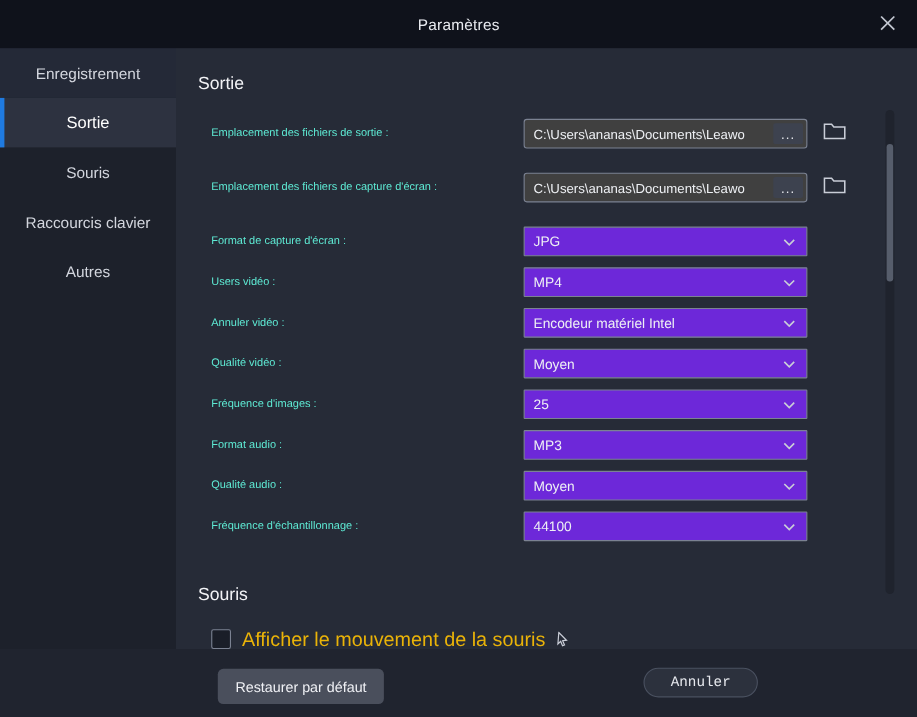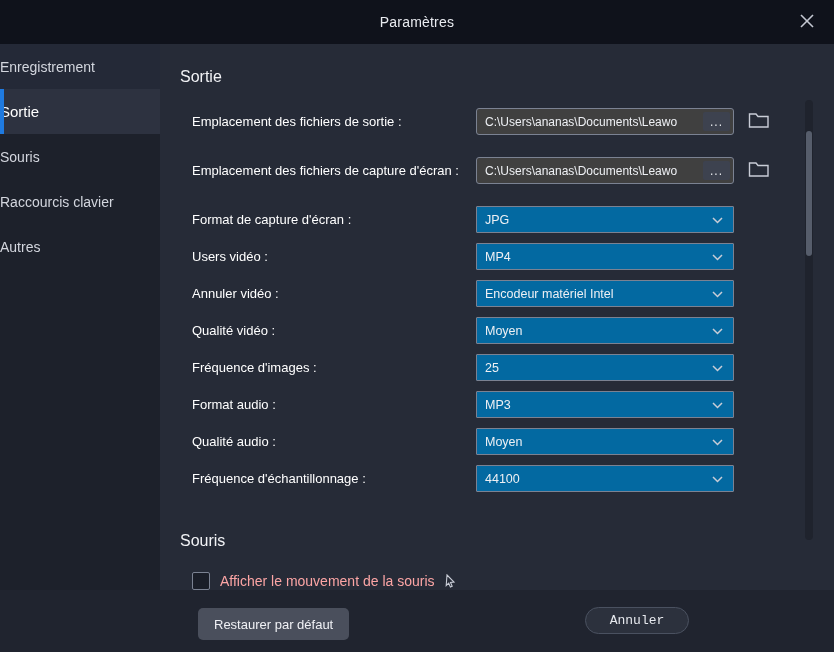--- a/index.html
+++ b/index.html
@@ -22,21 +22,21 @@
     position:absolute; right:14px; top:10px; width:26px; height:26px;
     display:flex; align-items:center; justify-content:center; cursor:pointer;
   }
 
   
   .sidebar {
     position:absolute; top:44px; left:0; width:160px; height:546px;
     background:#1d212b;
   }
   .side-item {
-    height:45px; display:flex; align-items:center; 
+    height:45px; display:flex; align-items:center; justify-content:center;
     color:#d3d6de; font-size:14px; position:relative; cursor:pointer;
   }
   .side-item.first { background:#242937; }
   .side-item.selected {
     background:#2d3240; color:#ffffff; font-size:15px;
   }
   .side-item.selected::before {
     content:""; position:absolute; left:0; top:0; width:4px; height:100%;
     background:#1f7ae0;
   }
@@ -44,53 +44,53 @@
   
   .content {
     position:absolute; top:44px; left:160px; width:674px; height:546px;
     background:#262b37; overflow:hidden;
   }
   .section-title { color:#f2f3f6; font-size:16px; margin:24px 0 22px 20px; font-weight:400; }
   .section-title.second { margin-top:40px; margin-bottom:18px; }
 
   .row { display:flex; align-items:center; margin:0 0 10px 32px; height:27px; }
   .row.path-row { margin-bottom:22px; }
-  .row-label { width:284px; color:#ffffff; font-size:13px; flex:none; }
+  .row-label { width:284px; color:#5eead4; font-size:10px; flex:none; }
 
   .input-box {
     width:258px; height:27px; flex:none;
     background:#404040; border:1px solid #7b8292; border-radius:3px;
     display:flex; align-items:center;
     color:#eef0f4; font-size:12px; padding:0 32px 0 8px;
     position:relative; white-space:nowrap; overflow:hidden; cursor:text;
   }
   .path-value { overflow:hidden; white-space:nowrap; }
   .browse-btn {
     position:absolute; right:3px; top:3px; width:27px; height:19px;
     background:#3d424f; border-radius:2px;
     color:#e8eaee; display:flex; align-items:center; justify-content:center;
     font-size:12px; letter-spacing:1px; cursor:pointer; line-height:1;
   }
 
   .dropdown {
     width:258px; height:27px; flex:none;
-    background:#0369a1; border:1px solid #7b8292; border-radius:1px;
+    background:#6d28d9; border:1px solid #7b8292; border-radius:1px;
     display:flex; align-items:center; justify-content:space-between;
     color:#eef0f4; font-size:12.5px; padding:0 10px 0 8px; cursor:pointer;
   }
 
   .folder-btn { margin-left:14px; cursor:pointer; display:flex; align-items:center; }
 
   
   .check-row { display:flex; align-items:center; margin:0 0 0 32px; height:26px; }
   .checkbox {
     width:18px; height:18px; border:1px solid #7b8292; border-radius:2px;
     background:#1a1e28; flex:none; cursor:pointer;
   }
-  .check-label { color:#fca5a5; font-size:14px; margin-left:10px; }
+  .check-label { color:#eab308; font-size:18px; margin-left:10px; }
   .cursor-badge { margin-left:8px; display:flex; align-items:center; }
 
   
   .scrollbar-track {
     position:absolute; top:100px; right:1px; width:8px; height:440px;
     background:#1f232d; border-radius:4px;
   }
   .scrollbar-thumb {
     position:absolute; top:31px; left:1px; width:6px; height:125px;
     background:#565d6b; border-radius:3px; cursor:grab;

